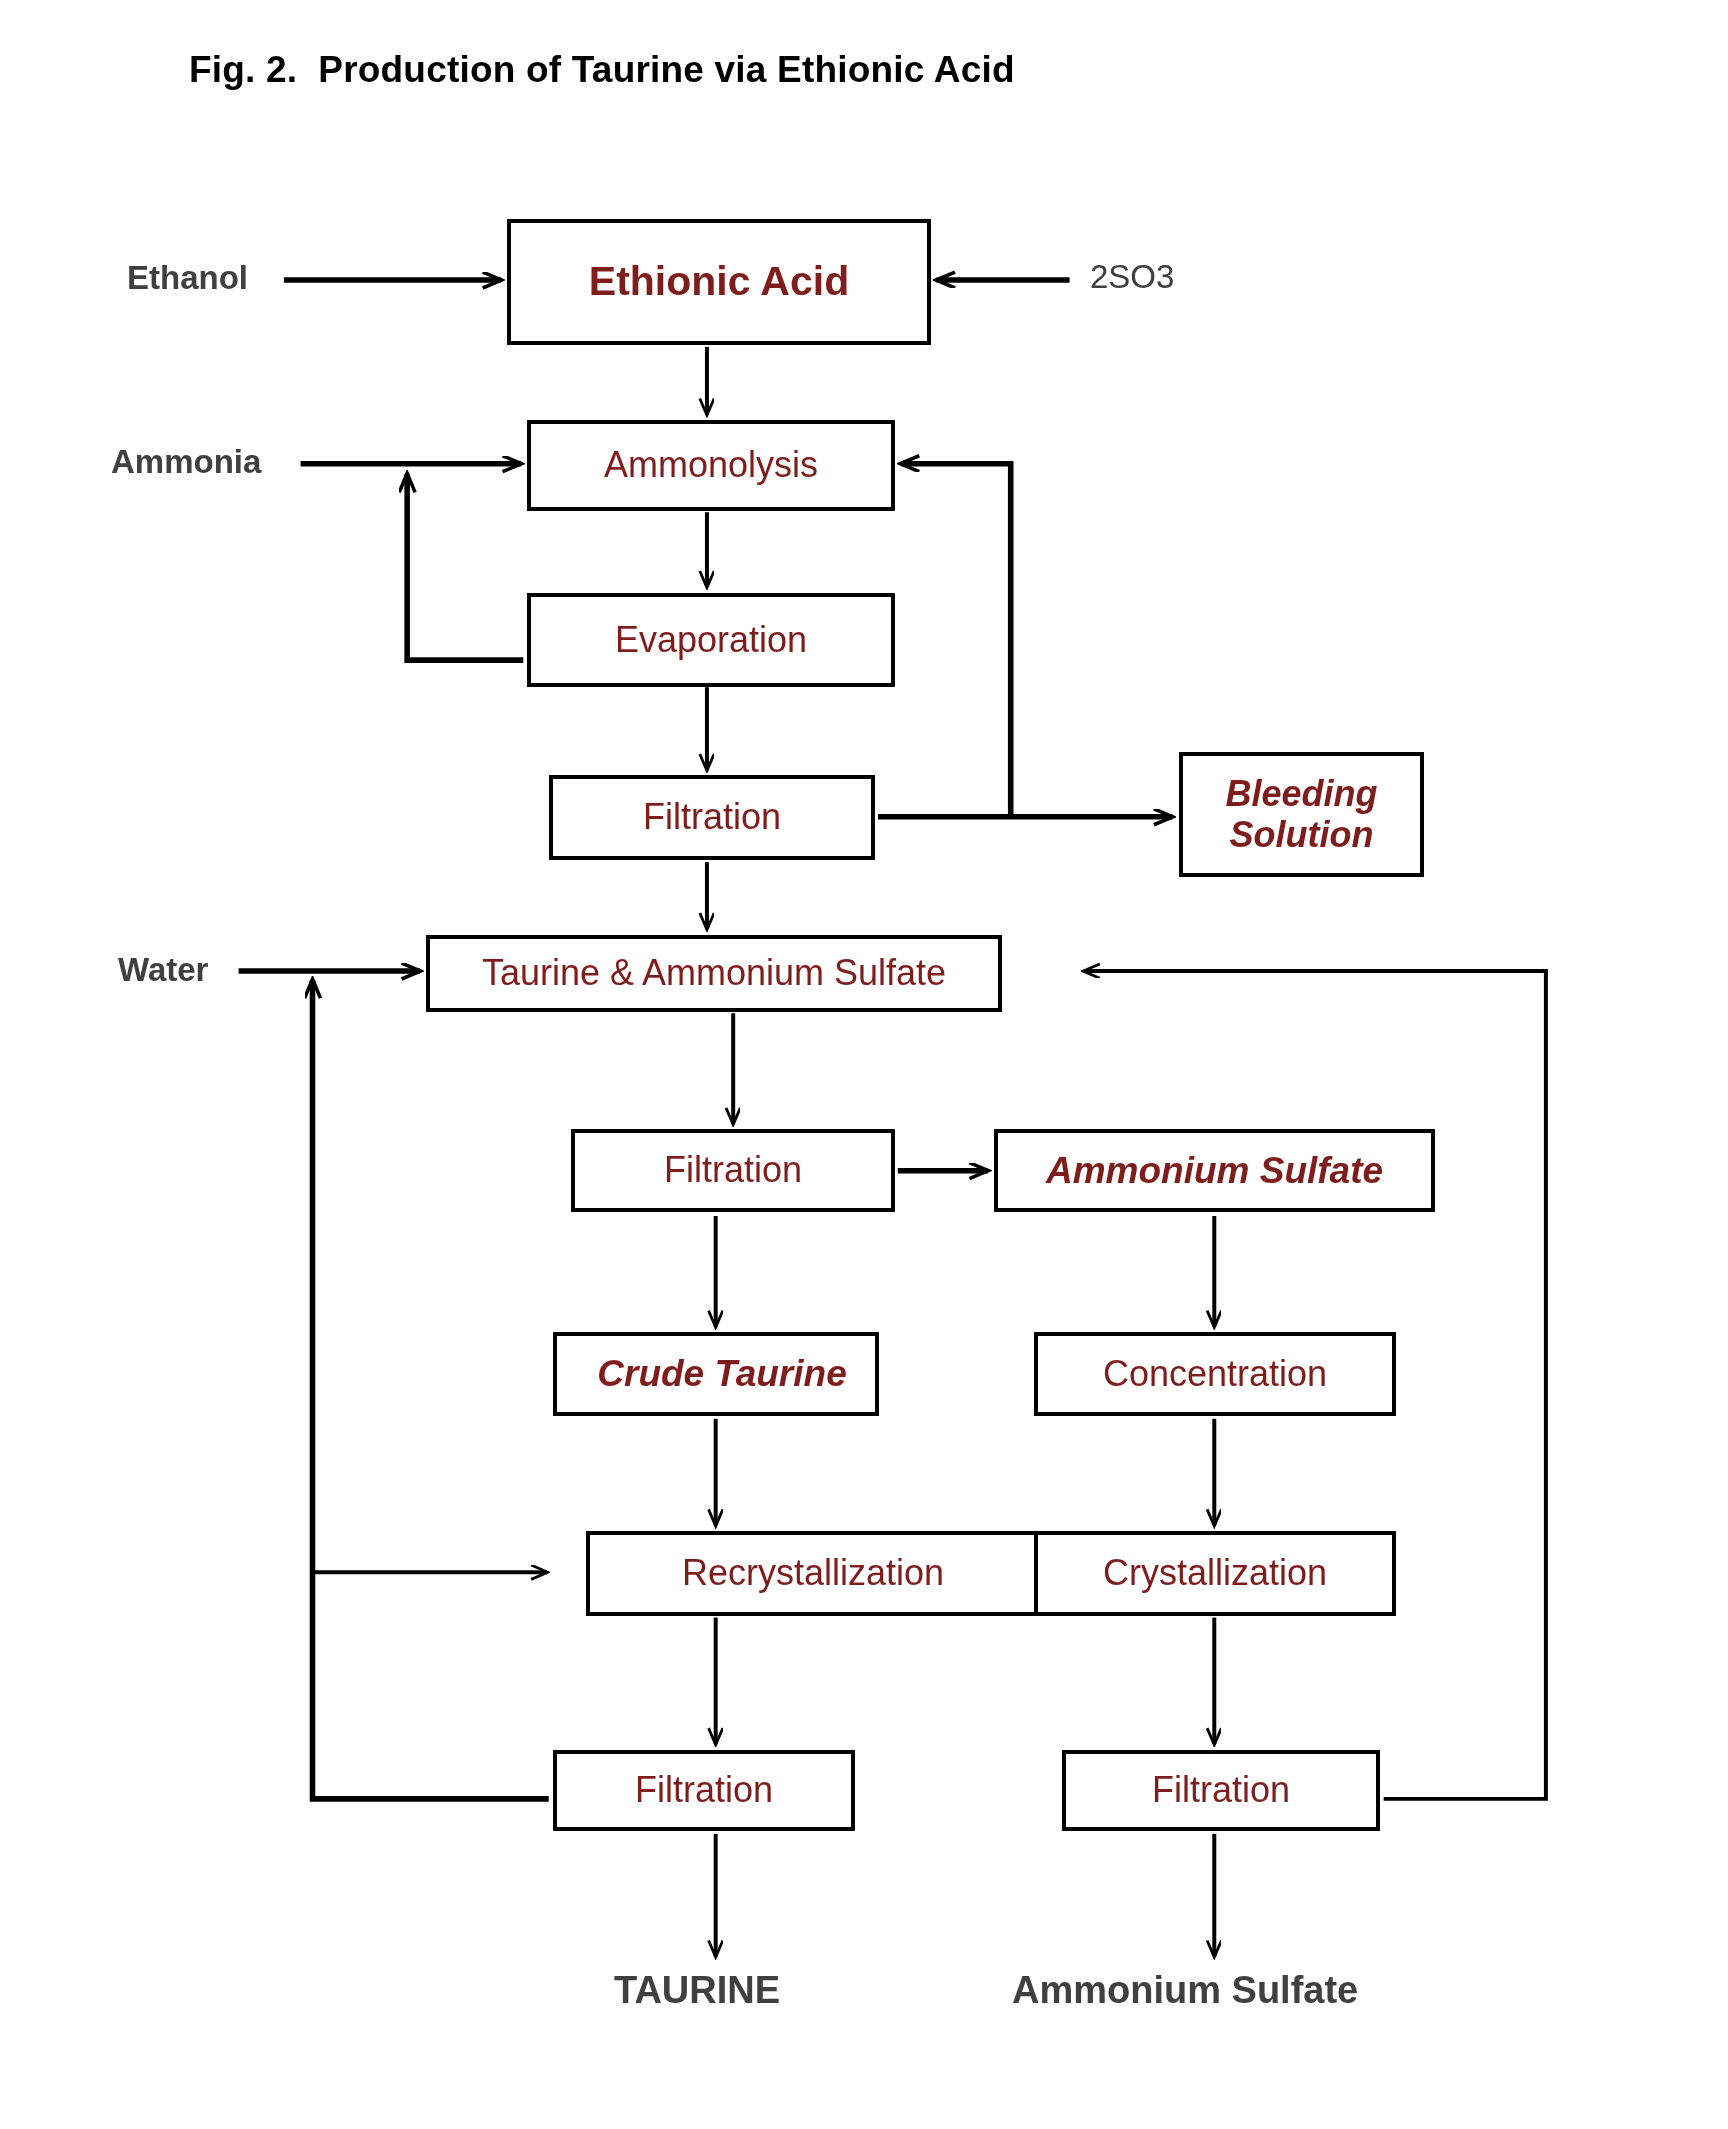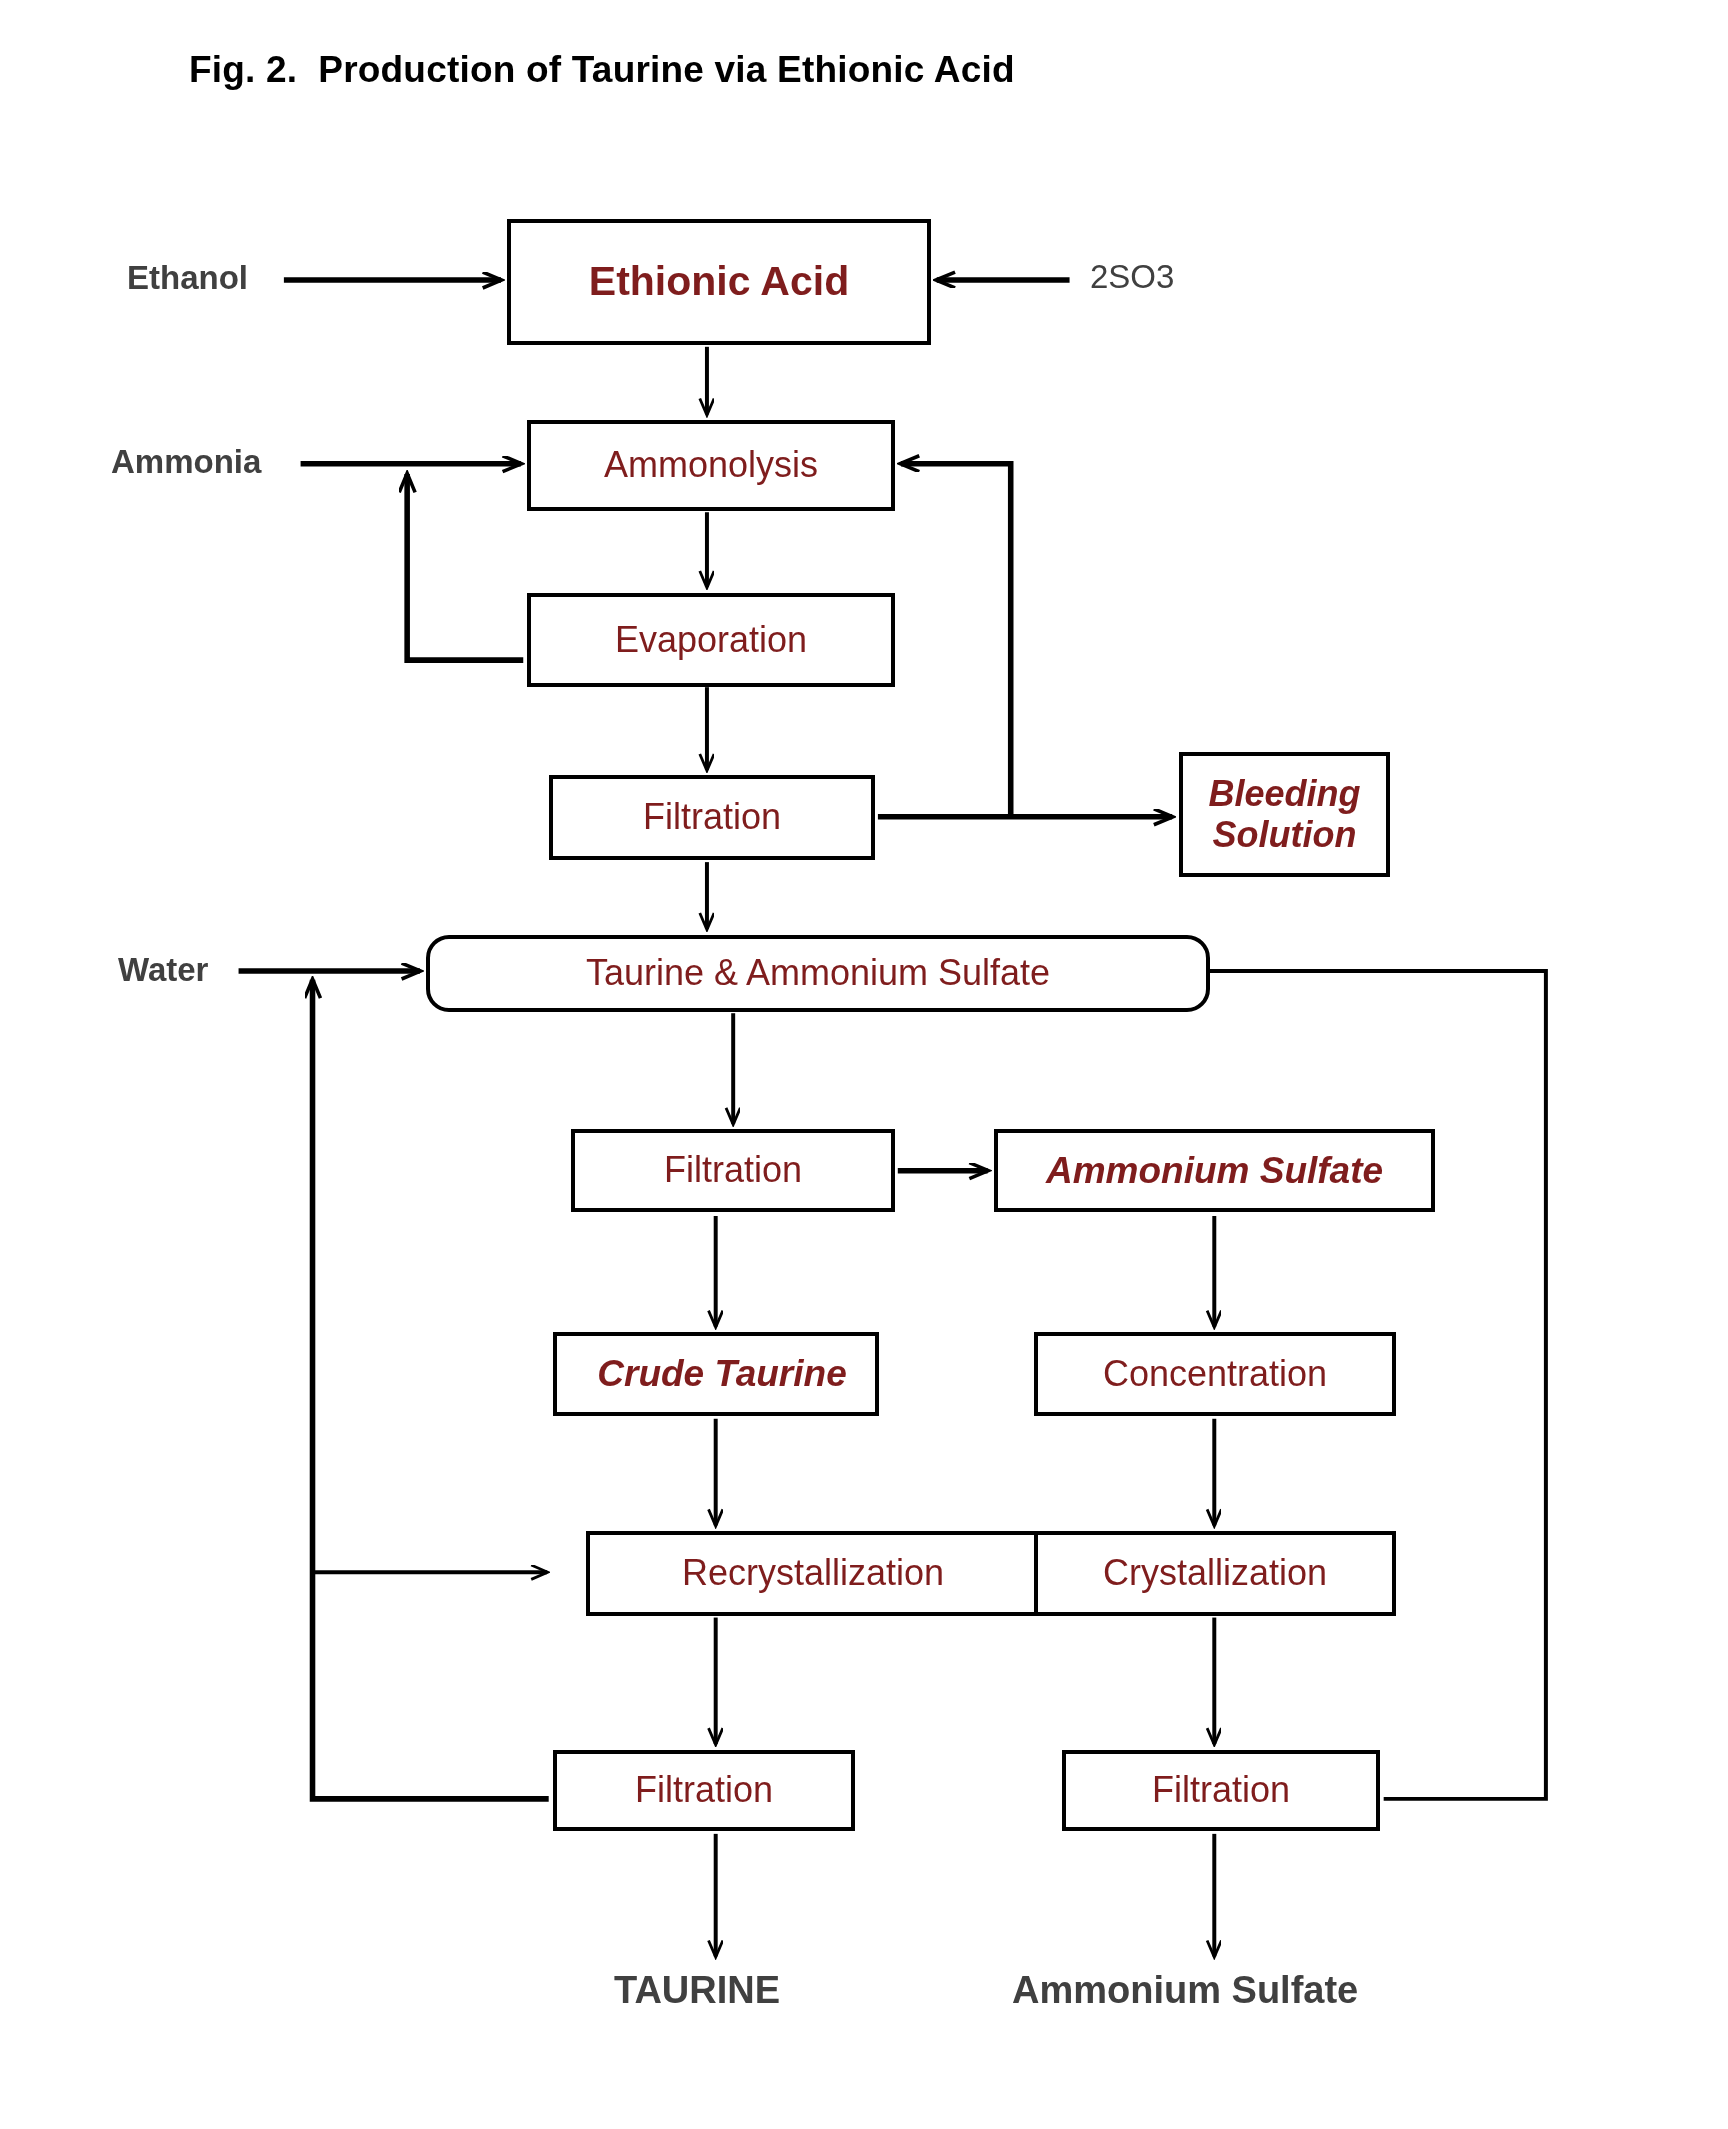--- a/index.html
+++ b/index.html
@@ -128,26 +128,26 @@
   </div>
 
   <div class="box sh" style="left:527px;top:593px;width:368px;height:94px;font-size:36px;">
     <span>Evaporation</span>
   </div>
 
   <div class="box sh" style="left:549px;top:775px;width:326px;height:85px;font-size:36px;">
     <span>Filtration</span>
   </div>
 
-  <div class="box sh" style="left:1179px;top:752px;width:211px;height:125px;font-size:36px;font-weight:bold;font-style:italic;white-space:pre-line;">
+  <div class="box sh" style="left:1179px;top:752px;width:245px;height:125px;font-size:36px;font-weight:bold;font-style:italic;white-space:pre-line;">
     <span>Bleeding
 Solution</span>
   </div>
 
-  <div class="box sh" style="left:426px;top:935px;width:784px;height:77px;font-size:36px;border-radius:23px;">
+  <div class="box sh" style="left:426px;top:935px;width:576px;height:77px;font-size:36px;">
     <span>Taurine &amp; Ammonium  Sulfate</span>
   </div>
 
   <div class="box sh" style="left:571px;top:1129px;width:324px;height:83px;font-size:36px;">
     <span>Filtration</span>
   </div>
 
   <div class="box sh" style="left:994px;top:1129px;width:441px;height:83px;font-size:37px;font-weight:bold;font-style:italic;">
     <span>Ammonium Sulfate</span>
   </div>

